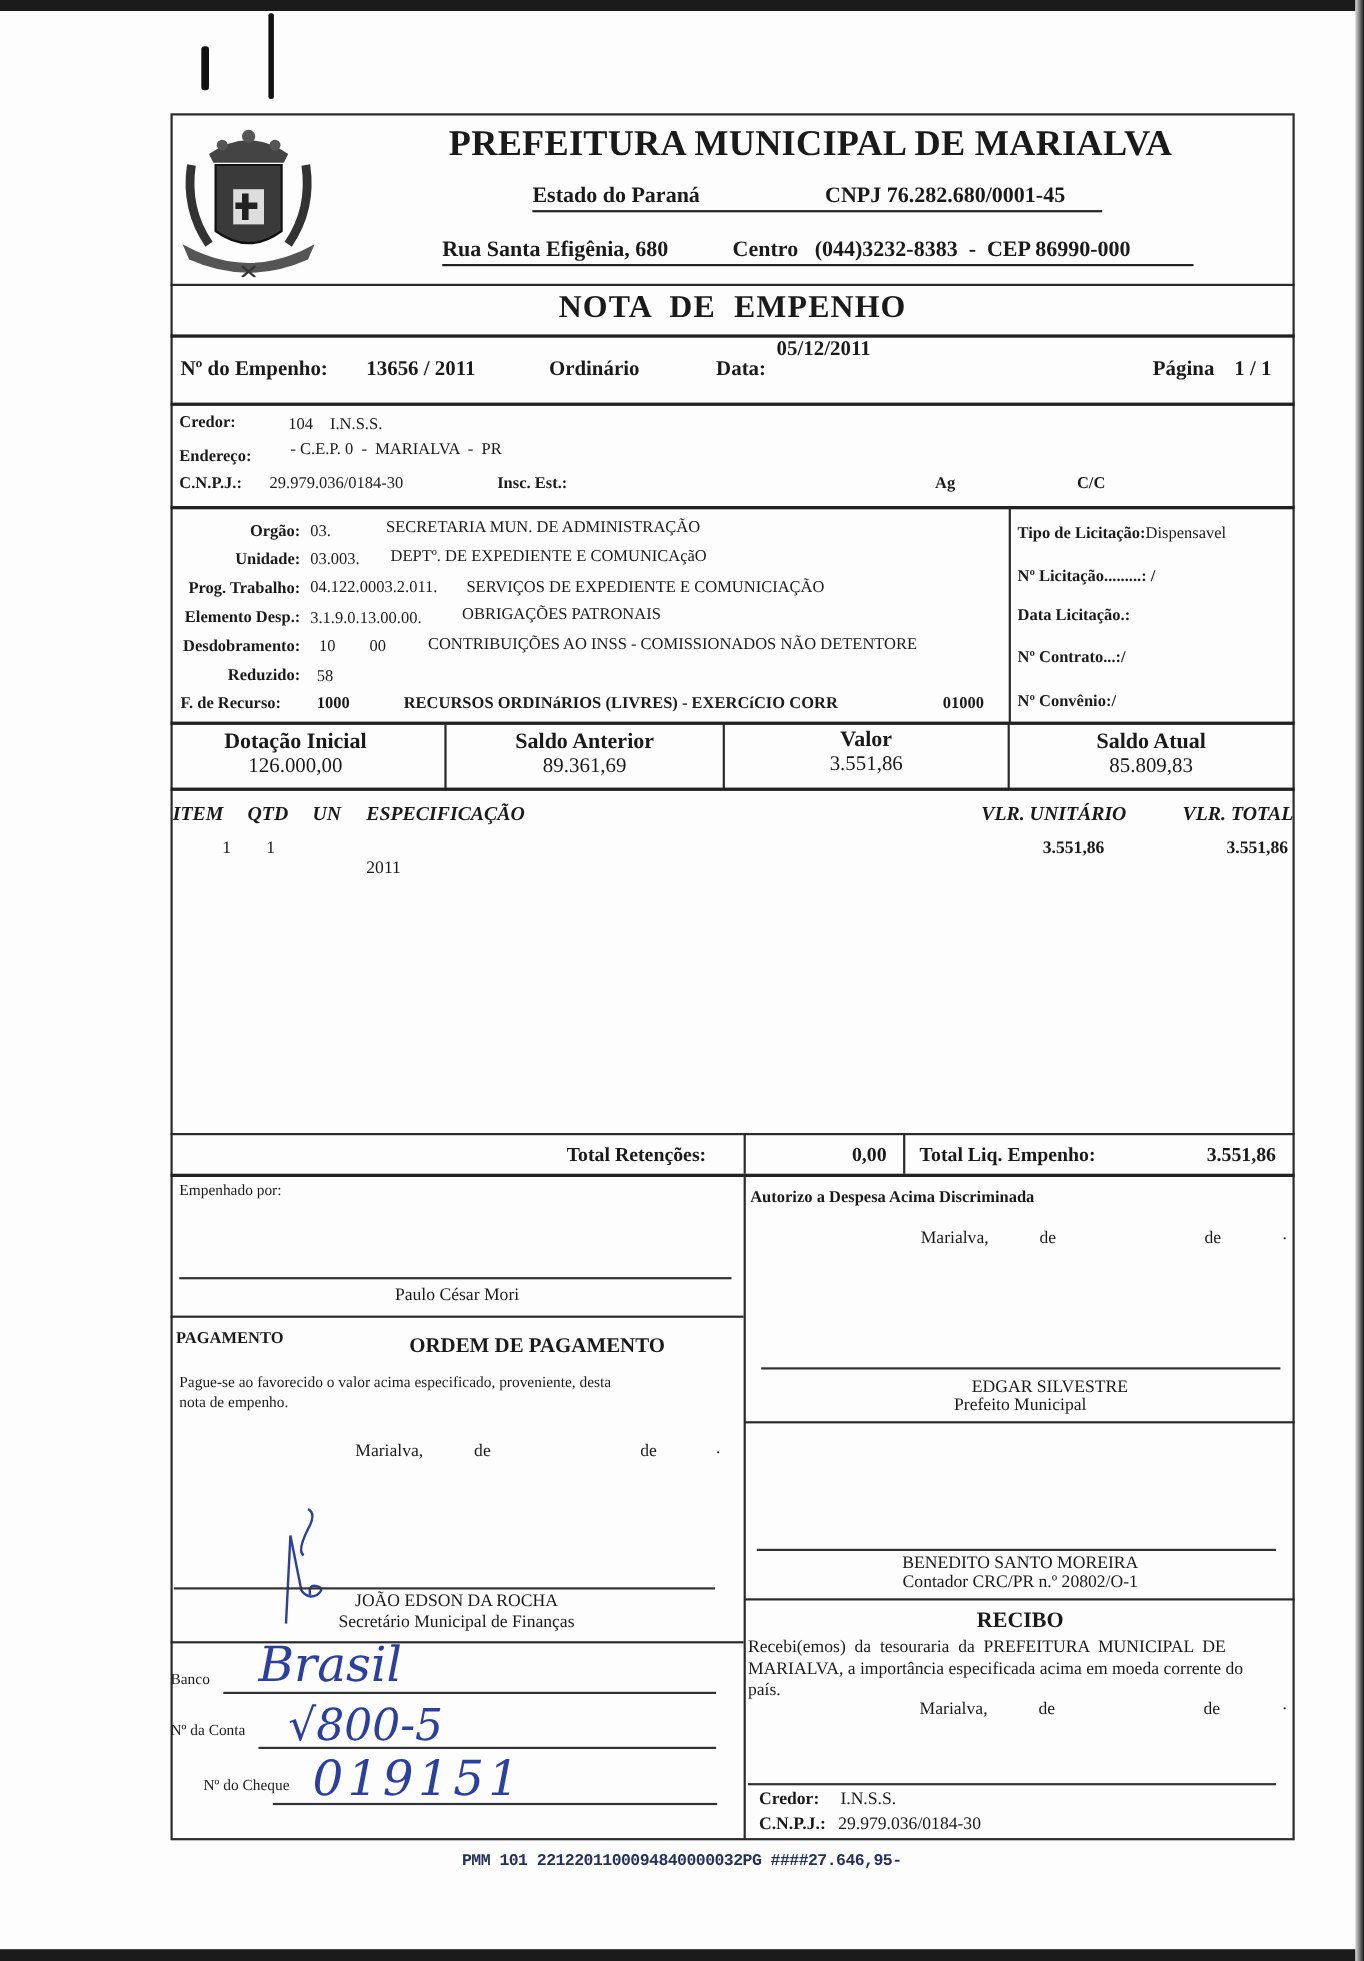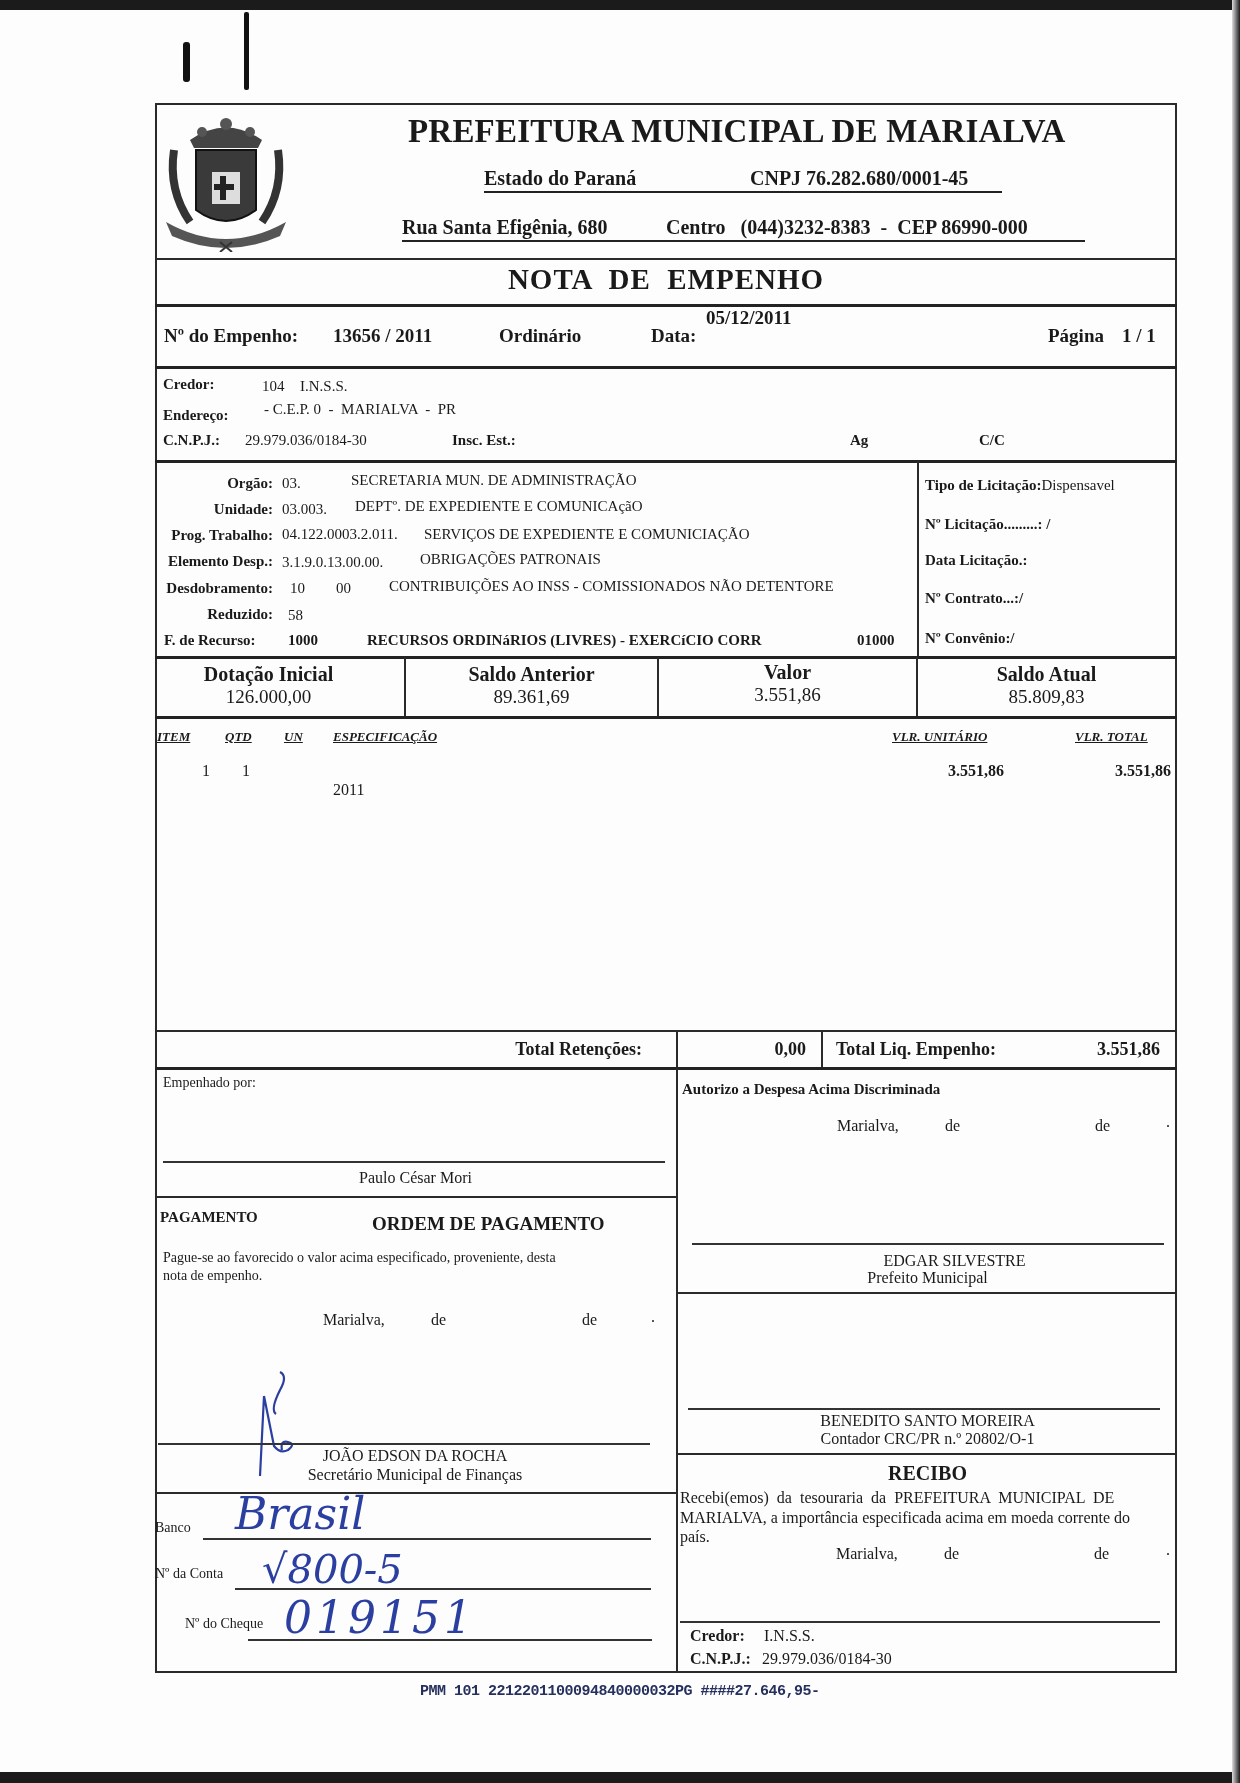--- a/index.html
+++ b/index.html
@@ -26,21 +26,21 @@
   .title { font-size: 33px; font-weight: bold; letter-spacing: 0.2px; }
   .sub { font-size: 20px; font-weight: bold; }
   .nota { font-size: 29px; font-weight: bold; letter-spacing: 1px; }
   .lbl18 { font-size: 19px; font-weight: bold; }
   .lbl15 { font-size: 15px; font-weight: bold; }
   .val15 { font-size: 15px; }
   .t16 { font-size: 16px; }
   .t14 { font-size: 14px; }
   .head19 { font-size: 20px; font-weight: bold; }
   .val19 { font-size: 19px; }
-  .colhead { font-size: 13px; font-weight: bold; font-style: italic; text-decoration: underline; }
+  .colhead { font-size: 18px; font-weight: bold; font-style: italic; }
   .hand { font-family: "DejaVu Serif", serif; font-style: italic; color: #2b3fa0; }
   .stamp { font-family: "Liberation Mono", monospace; font-size: 15px; font-weight: bold; color: #26305e; letter-spacing: -0.5px; }
 
   .logo { position: absolute; left: 160px; top: 110px; width: 132px; height: 142px; }
 </style>
 </head>
 <body>
 
 <div class="scanbar-top"></div>
 <div class="scanbar-bottom"></div>

